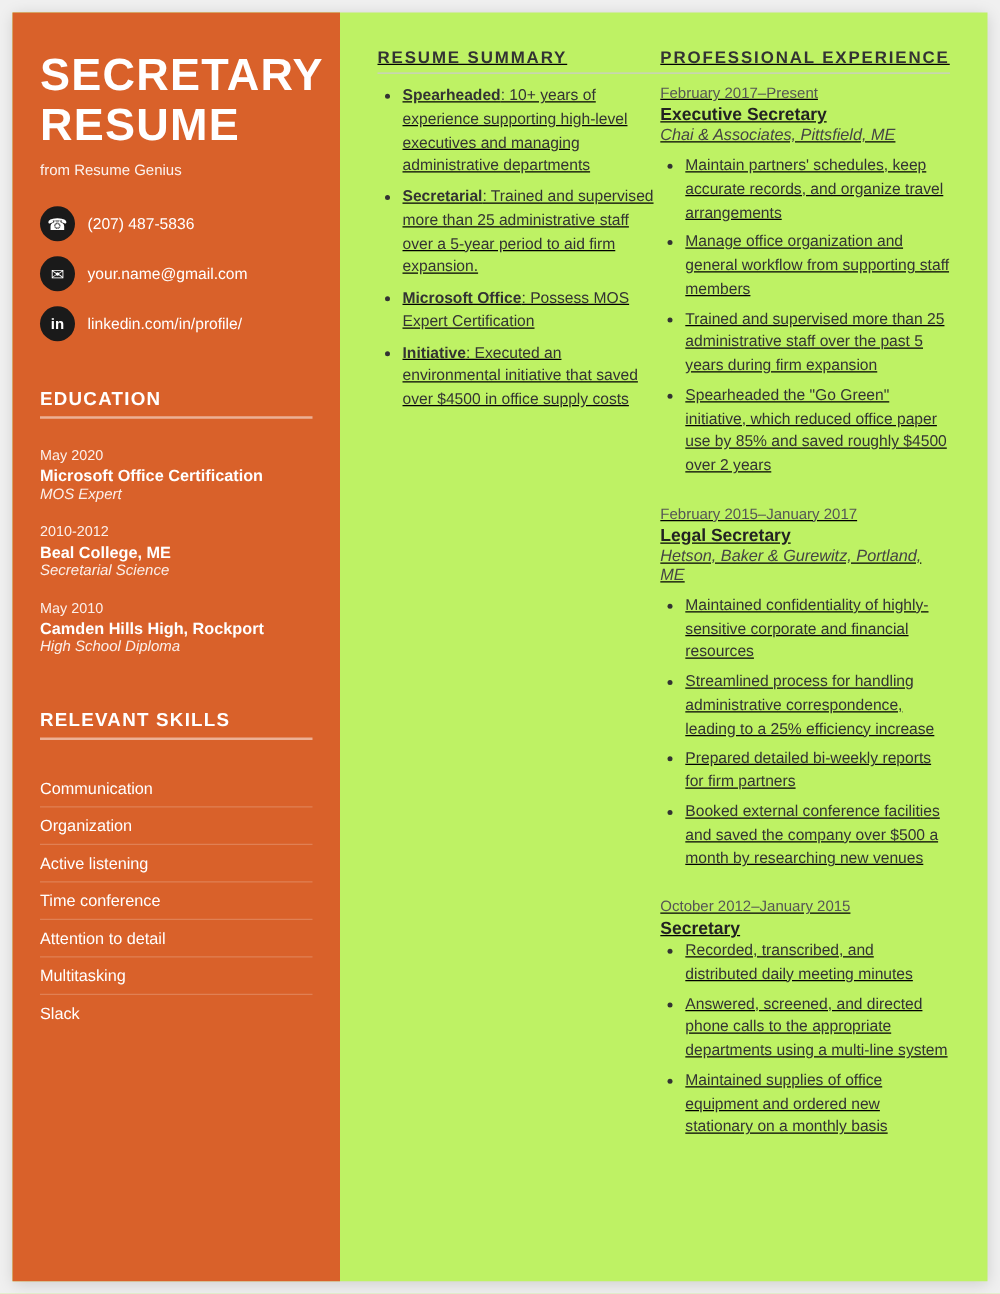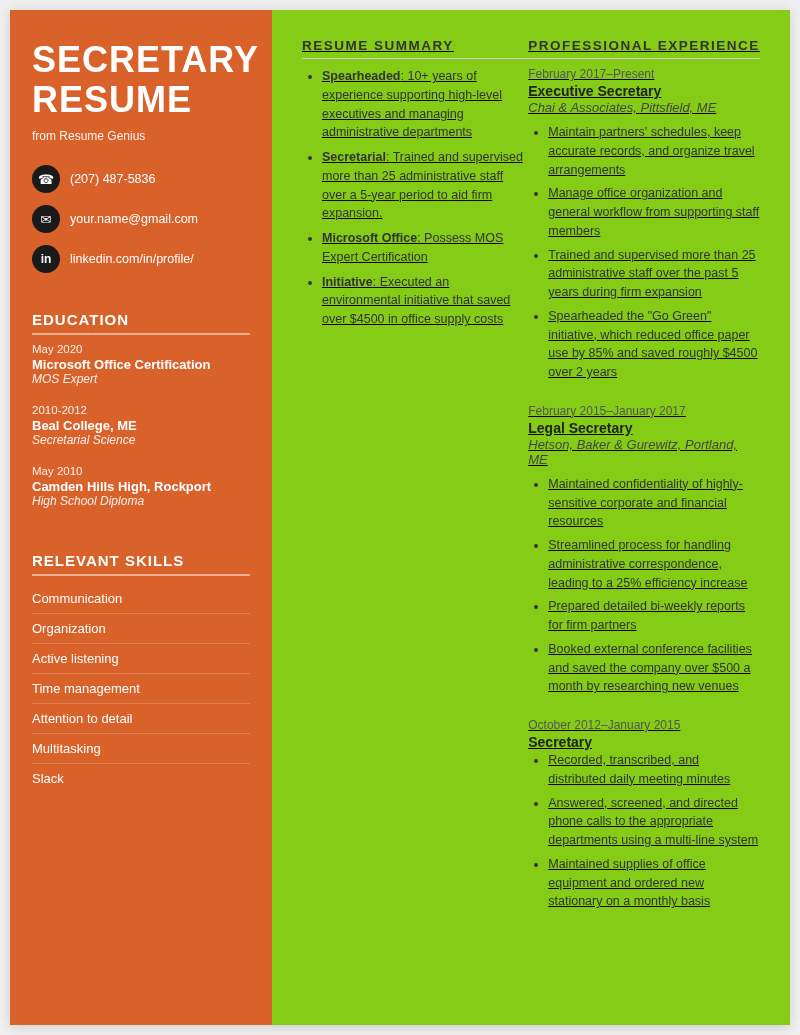--- a/index.html
+++ b/index.html
@@ -9,21 +9,21 @@
       background: #f0f0f0;
       display: flex;
       justify-content: center;
       align-items: flex-start;
       min-height: 100vh;
       padding: 10px;
     }
     .resume {
       width: 780px;
       min-height: 1015px;
-      background: #84cc16;
+      background: #bef264;
       display: flex;
       flex-direction: row;
       box-shadow: 0 2px 12px rgba(0,0,0,0.15);
     }
     
     .sidebar {
       width: 262px;
       min-width: 262px;
       background: #D9612A;
       color: #fff;
@@ -70,21 +70,21 @@
       color: #fff;
     }
     .sidebar-section-title {
       font-family: Arial, Helvetica, sans-serif;
       font-size: 15px;
       font-weight: 900;
       text-transform: uppercase;
       letter-spacing: 1px;
       color: #fff;
       margin-top: 26px;
-      margin-bottom: 8px;
+      margin-bottom: 24px;
       padding-bottom: 5px;
       border-bottom: 2px solid rgba(255,255,255,0.5);
     }
     .edu-item {
       margin-bottom: 18px;
       font-family: Arial, sans-serif;
     }
     .edu-date {
       font-size: 11.5px;
       color: #fff;
@@ -226,21 +226,21 @@
         <div class="edu-name">Camden Hills High, Rockport</div>
         <div class="edu-detail">High School Diploma</div>
       </div>
     </div>
 
     <div class="sidebar-section-title">RELEVANT SKILLS</div>
     <div>
       <div class="skill-item">Communication</div>
       <div class="skill-item">Organization</div>
       <div class="skill-item">Active listening</div>
-      <div class="skill-item">Time management</div>
+      <div class="skill-item">Time conference</div>
       <div class="skill-item">Attention to detail</div>
       <div class="skill-item">Multitasking</div>
       <div class="skill-item">Slack</div>
     </div>
   </div>
 
   <div class="main">
 
     <div class="main-section">
       <div class="main-section-title">RESUME SUMMARY</div>

